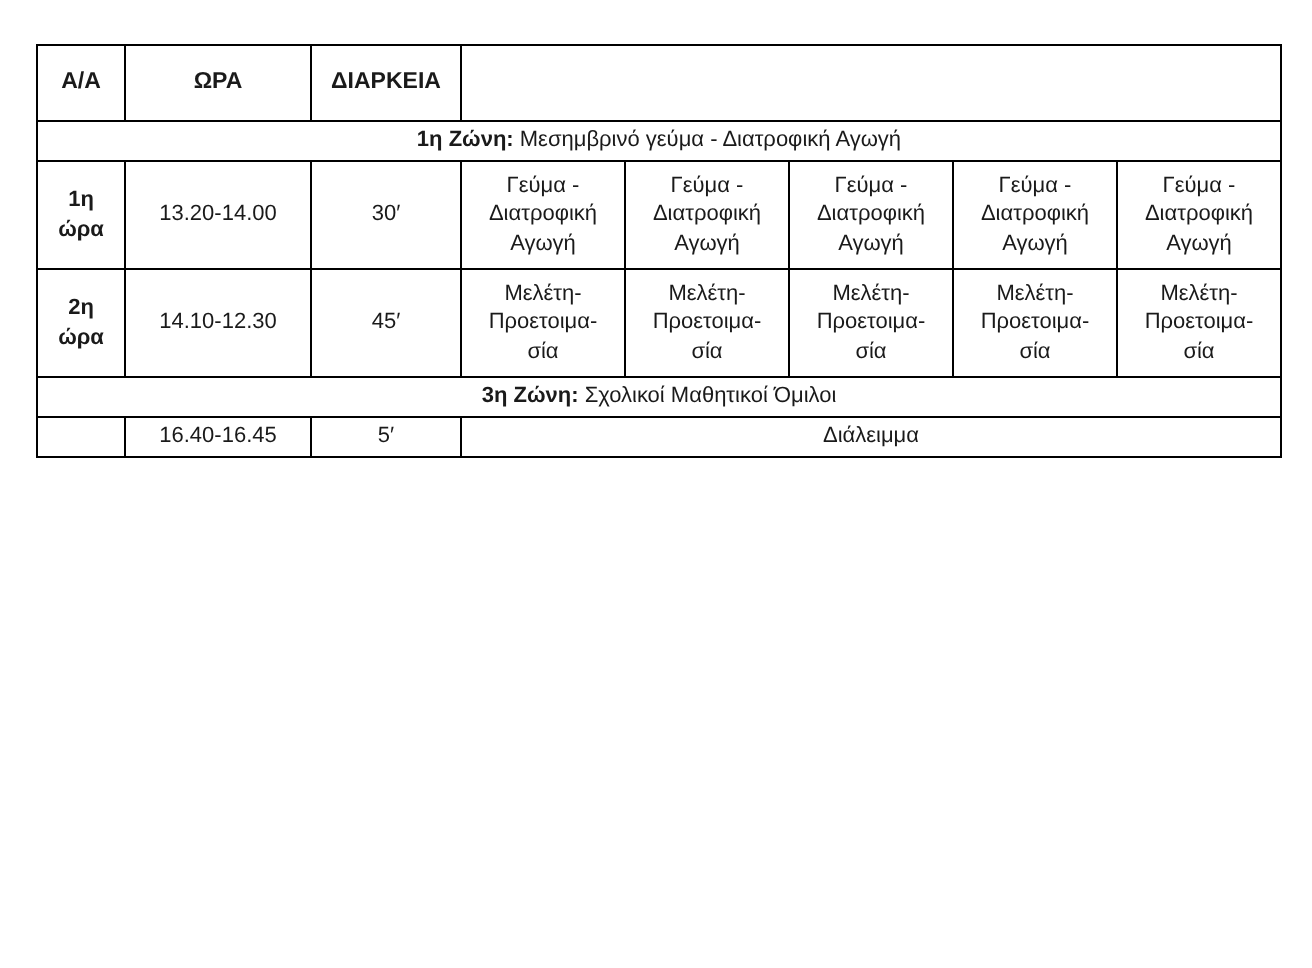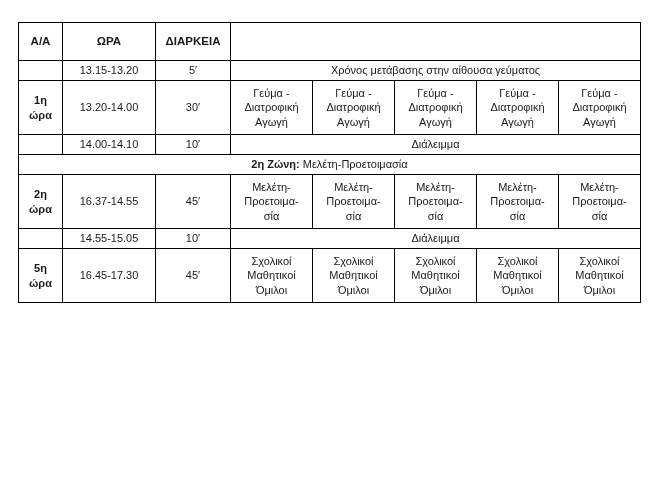--- a/index.html
+++ b/index.html
@@ -53,27 +53,24 @@
   </colgroup>
 
   <tbody>
       <tr class="r-head">
     <td class="b">Α/Α</td>
     <td class="b">ΩΡΑ</td>
     <td class="b">ΔΙΑΡΚΕΙΑ</td>
     <td colspan="5"></td>
   </tr>
 
+
   <tr class="r-small">
-    <td></td>
-    <td>13.15-13.20</td>
-    <td>5′</td>
-    <td colspan="5">Χρόνος μετάβασης στην αίθουσα γεύματος</td>
+    <td colspan="8" class="zone-cell"><span class="b">1η Ζώνη:</span> <span>Μεσημβρινό γεύμα - Διατροφική Αγωγή</span></td>
   </tr>
-
 
   <tr class="r-big">
     <td class="b multiline">1η
 ώρα</td>
     <td>13.20-14.00</td>
     <td>30′</td>
     <td class="multiline">Γεύμα -
 Διατροφική
 Αγωγή</td>
     <td class="multiline">Γεύμα -
@@ -83,80 +80,53 @@
 Διατροφική
 Αγωγή</td>
     <td class="multiline">Γεύμα -
 Διατροφική
 Αγωγή</td>
     <td class="multiline">Γεύμα -
 Διατροφική
 Αγωγή</td>
   </tr>
 
-  <tr class="r-small">
-    <td></td>
-    <td>14.00-14.10</td>
-    <td>10′</td>
-    <td colspan="5">Διάλειμμα</td>
-  </tr>
 
-  <tr class="r-small">
-    <td colspan="8" class="zone-cell"><span class="b">2η Ζώνη:</span> <span>Μελέτη-Προετοιμασία</span></td>
-  </tr>
 
   <tr class="r-big">
     <td class="b multiline">2η
 ώρα</td>
-    <td>16.37-14.55</td>
+    <td>14.10-12.30</td>
     <td>45′</td>
     <td class="multiline">Μελέτη-
 Προετοιμα-
 σία</td>
     <td class="multiline">Μελέτη-
 Προετοιμα-
 σία</td>
     <td class="multiline">Μελέτη-
 Προετοιμα-
 σία</td>
     <td class="multiline">Μελέτη-
 Προετοιμα-
 σία</td>
     <td class="multiline">Μελέτη-
 Προετοιμα-
 σία</td>
   </tr>
 
+
+
+
+  <tr class="r-small">
+    <td colspan="8" class="zone-cell"><span class="b">3η Ζώνη:</span> <span>Σχολικοί Μαθητικοί Όμιλοι</span></td>
+  </tr>
+
+
   <tr class="r-small">
     <td></td>
-    <td>14.55-15.05</td>
-    <td>10′</td>
+    <td>16.40-16.45</td>
+    <td>5′</td>
     <td colspan="5">Διάλειμμα</td>
   </tr>
 
-
-
-
-
-
-  <tr class="r-big">
-    <td class="b multiline">5η
-ώρα</td>
-    <td>16.45-17.30</td>
-    <td>45′</td>
-    <td class="multiline">Σχολικοί
-Μαθητικοί
-Όμιλοι</td>
-    <td class="multiline">Σχολικοί
-Μαθητικοί
-Όμιλοι</td>
-    <td class="multiline">Σχολικοί
-Μαθητικοί
-Όμιλοι</td>
-    <td class="multiline">Σχολικοί
-Μαθητικοί
-Όμιλοι</td>
-    <td class="multiline">Σχολικοί
-Μαθητικοί
-Όμιλοι</td>
-  </tr>
 </tbody>
   </table>
 
 </body></html>

